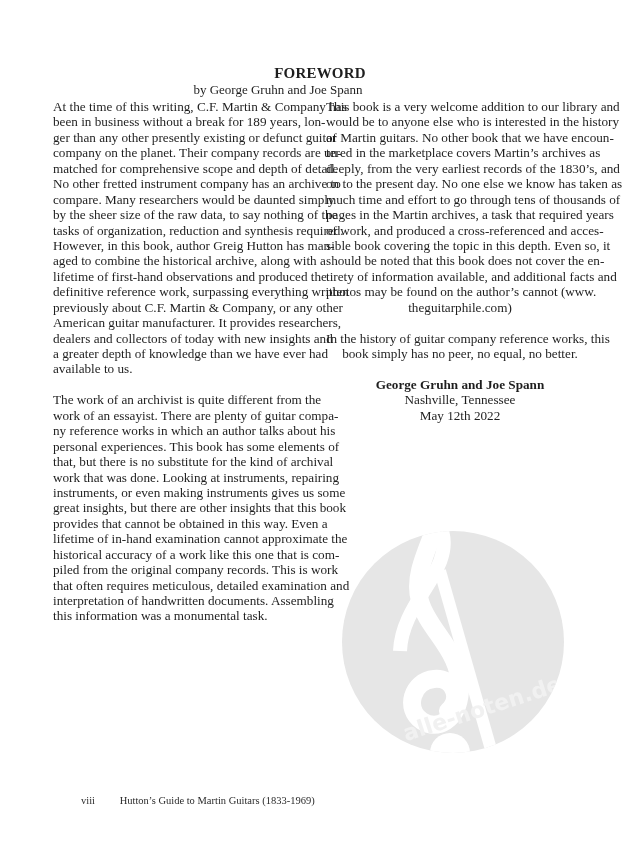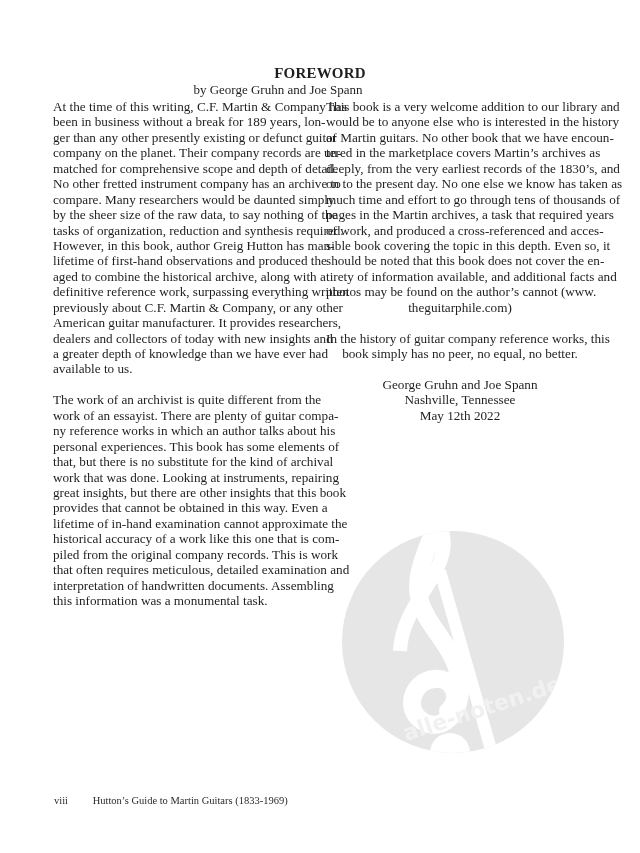--- a/index.html
+++ b/index.html
@@ -21,25 +21,25 @@
     position: absolute; top: 82px; left: 0; width: 556px; text-align: center;
     font-size: 13px;
   }
   .col {
     position: absolute; top: 99px; font-size: 13.2px; line-height: 15.45px;
   }
   .col.left { left: 53px; width: 262px; }
   .col.right { left: 326px; width: 268px; text-align: center; }
   .line { white-space: nowrap; display: block; height: 15.45px; }
   .gap { height: 15.45px; }
-  .bold { font-weight: normal; }
+  .bold { font-weight: bold; }
   .footer {
     position: absolute; top: 795px; left: 54px; font-size: 10.5px; color: #2a2a2a;
   }
-  .footer .pg { display: inline-block; width: 36px; }
+  .footer .pg { display: inline-block; width: 36px; margin-left: 27px; }
 </style>
 </head>
 <body>
 
 <div class="watermark">
   <svg width="222" height="222" viewBox="0 0 222 222">
     <path d="M92 0 C80 30 72 50 78 70 C86 100 120 120 118 160 C116 190 95 200 80 190 C62 178 70 150 92 148 C112 146 120 168 106 180" fill="none" stroke="#ffffff" stroke-width="18" stroke-linecap="round"></path>
     <path d="M100 0 C112 40 60 70 58 120" fill="none" stroke="#ffffff" stroke-width="14"></path>
     <path d="M98 40 L150 222" fill="none" stroke="#ffffff" stroke-width="12"></path>
     <circle cx="108" cy="222" r="20" fill="#ffffff"></circle>
@@ -55,37 +55,38 @@
     <span class="line">At the time of this writing, C.F. Martin &amp; Company has</span>
     <span class="line">been in business without a break for 189 years, lon-</span>
     <span class="line">ger than any other presently existing or defunct guitar</span>
     <span class="line">company on the planet. Their company records are un-</span>
     <span class="line">matched for comprehensive scope and depth of detail.</span>
     <span class="line">No other fretted instrument company has an archive to</span>
     <span class="line">compare. Many researchers would be daunted simply</span>
     <span class="line">by the sheer size of the raw data, to say nothing of the</span>
     <span class="line">tasks of organization, reduction and synthesis required.</span>
     <span class="line">However, in this book, author Greig Hutton has man-</span>
+    <span class="line">aged to combine the historical archive, along with a</span>
     <span class="line">lifetime of first-hand observations and produced the</span>
-    <span class="line">aged to combine the historical archive, along with a</span>
     <span class="line">definitive reference work, surpassing everything written</span>
     <span class="line">previously about C.F. Martin &amp; Company, or any other</span>
     <span class="line">American guitar manufacturer. It provides researchers,</span>
     <span class="line">dealers and collectors of today with new insights and</span>
     <span class="line">a greater depth of knowledge than we have ever had</span>
     <span class="line">available to us.</span>
   </div>
   <div class="gap"></div>
   <div>
     <span class="line">The work of an archivist is quite different from the</span>
     <span class="line">work of an essayist. There are plenty of guitar compa-</span>
     <span class="line">ny reference works in which an author talks about his</span>
     <span class="line">personal experiences. This book has some elements of</span>
     <span class="line">that, but there is no substitute for the kind of archival</span>
     <span class="line">work that was done. Looking at instruments, repairing</span>
+    <span class="line">instruments, or even making instruments gives us some</span>
     <span class="line">great insights, but there are other insights that this book</span>
     <span class="line">provides that cannot be obtained in this way. Even a</span>
     <span class="line">lifetime of in-hand examination cannot approximate the</span>
     <span class="line">historical accuracy of a work like this one that is com-</span>
     <span class="line">piled from the original company records. This is work</span>
     <span class="line">that often requires meticulous, detailed examination and</span>
     <span class="line">interpretation of handwritten documents. Assembling</span>
     <span class="line">this information was a monumental task.</span>
   </div>
 </div>

